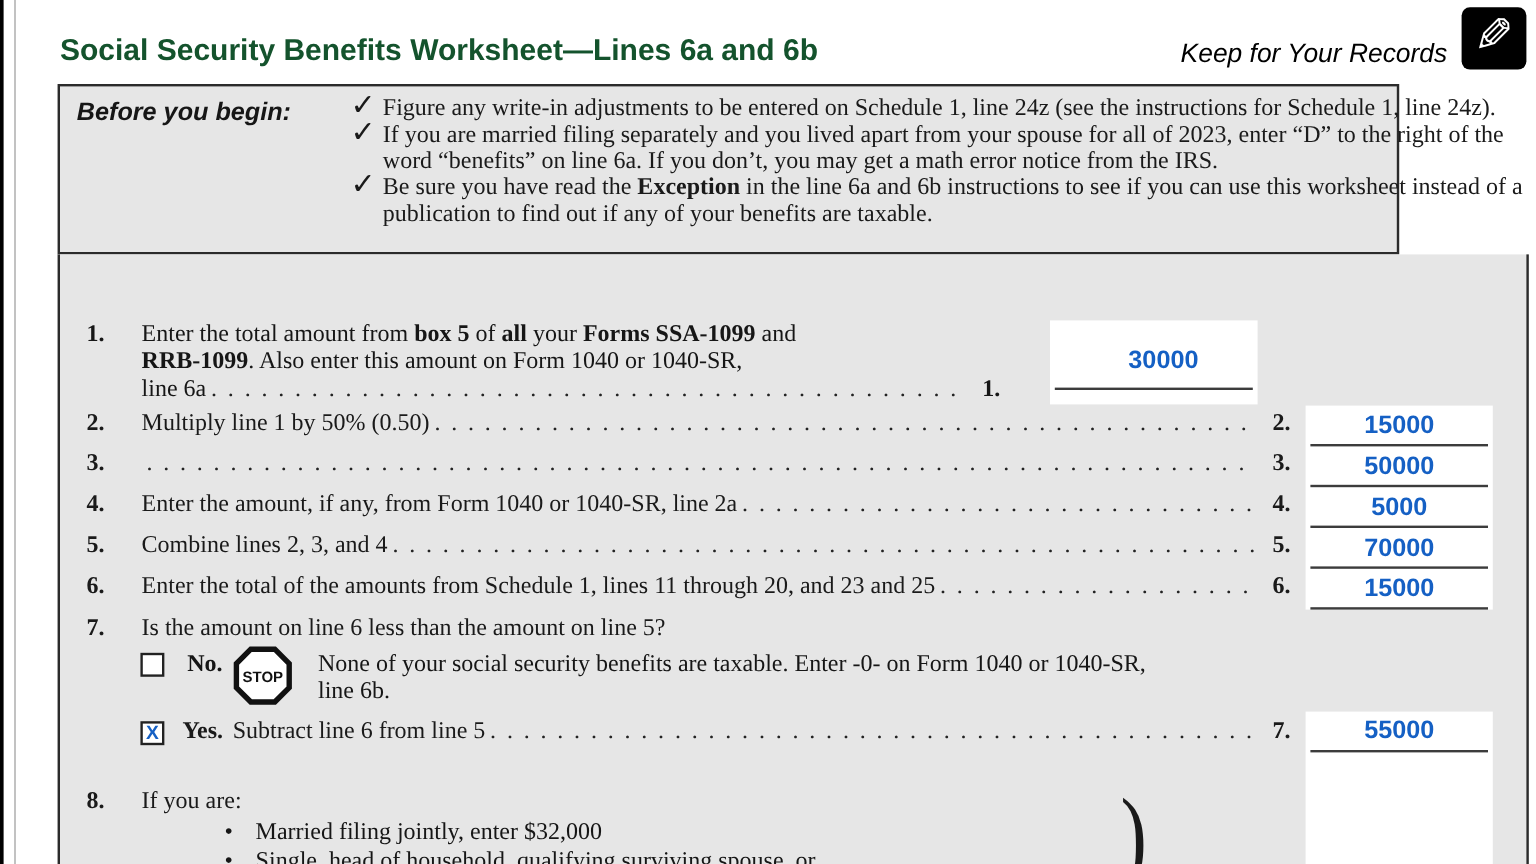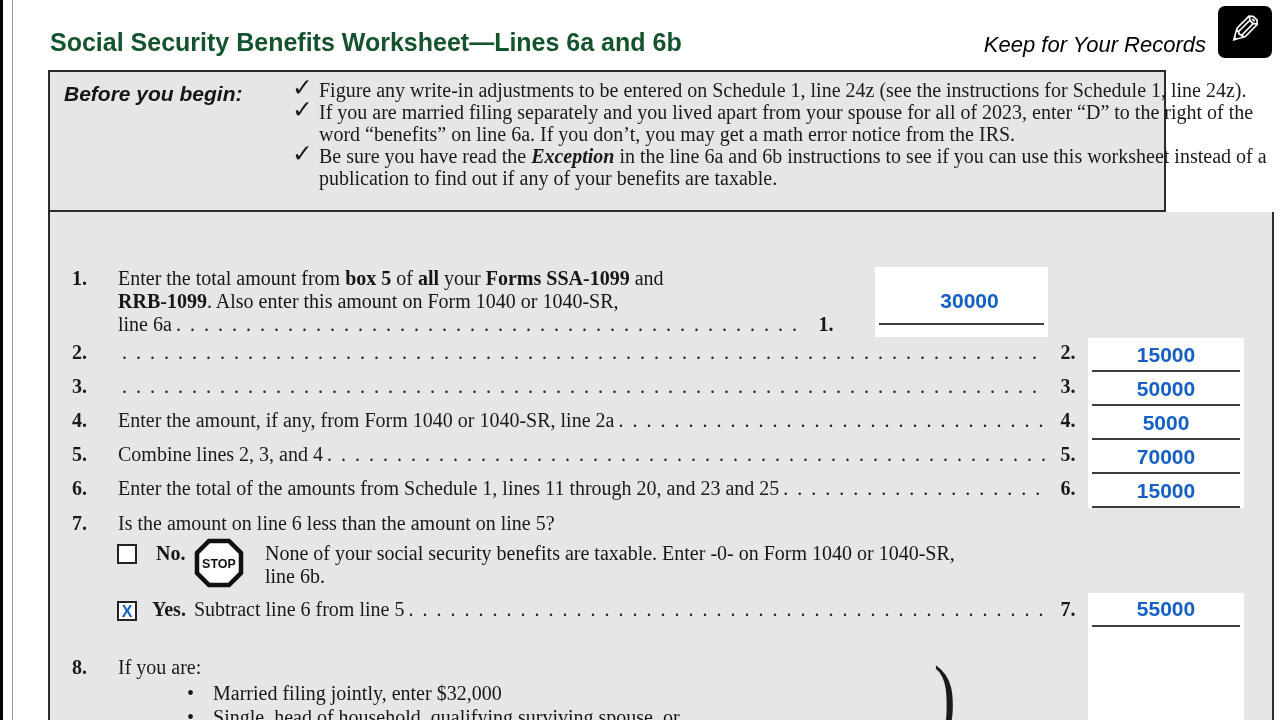--- a/index.html
+++ b/index.html
@@ -36,21 +36,21 @@
     position:absolute;left:48px;top:70px;width:1118px;height:142px;box-sizing:border-box;
     background:#e6e6e6;border:2px solid #2b2b2b;
   }
   .bb-label{
     position:absolute;left:14px;top:10px;
     font-family:"Liberation Sans", sans-serif;font-weight:bold;font-style:italic;font-size:21px;
   }
   .bb-items{position:absolute;left:242px;top:7px;width:978px;}
   .bb-item{position:relative;padding-left:27px;font-size:20px;line-height:22px;color:#1a1a1a;}
   .bb-check{position:absolute;left:0;top:-2px;font-size:25px;font-family:"DejaVu Sans", sans-serif;}
-  .boldital{font-weight:bold;font-style:italic;}
+  .boldital{font-weight:bold;}
 
   
   .ws-box{
     position:absolute;left:48px;top:212px;width:1226px;height:508px;box-sizing:border-box;
     background:#e6e6e6;border-left:2px solid #2b2b2b;border-right:2px solid #2b2b2b;
     overflow:hidden;
   }
   .row{position:absolute;display:flex;align-items:baseline;font-size:20px;line-height:23px;color:#1a1a1a;}
   .num{flex:0 0 46px;font-weight:bold;}
   .rowtext{white-space:nowrap;}
@@ -148,20 +148,21 @@
           <span class="rowtext">line 6a</span>
           <span class="dots">. . . . . . . . . . . . . . . . . . . . . . . . . . . . . . . . . . . . . . . . . . . . . . . . . . . . . . . . . . . . . . . . . . . . . . . . . . . . . . . . . . . . . . . . . . . . . . . .</span>
           <span class="endlabel">1.</span>
         </div>
       </div>
     </div>
   </div>
 
   <div class="row" style="left:22px;top:129px;width:1014px;">
     <span class="num">2.</span>
+    <span class="rowtext">Multiply line 1 by 50% (0.50)</span>
     <span class="dots">. . . . . . . . . . . . . . . . . . . . . . . . . . . . . . . . . . . . . . . . . . . . . . . . . . . . . . . . . . . . . . . . . . . . . . . . . . . . . . . . . . . . . . . . . . . . . . . .</span>
     <span class="endlabel">2.</span>
   </div>
   <div class="row" style="left:22px;top:163px;width:1014px;">
     <span class="num">3.</span>
     <span class="dots">. . . . . . . . . . . . . . . . . . . . . . . . . . . . . . . . . . . . . . . . . . . . . . . . . . . . . . . . . . . . . . . . . . . . . . . . . . . . . . . . . . . . . . . . . . . . . . . .</span>
     <span class="endlabel">3.</span>
   </div>
   <div class="row" style="left:22px;top:197px;width:1014px;">
     <span class="num">4.</span>

